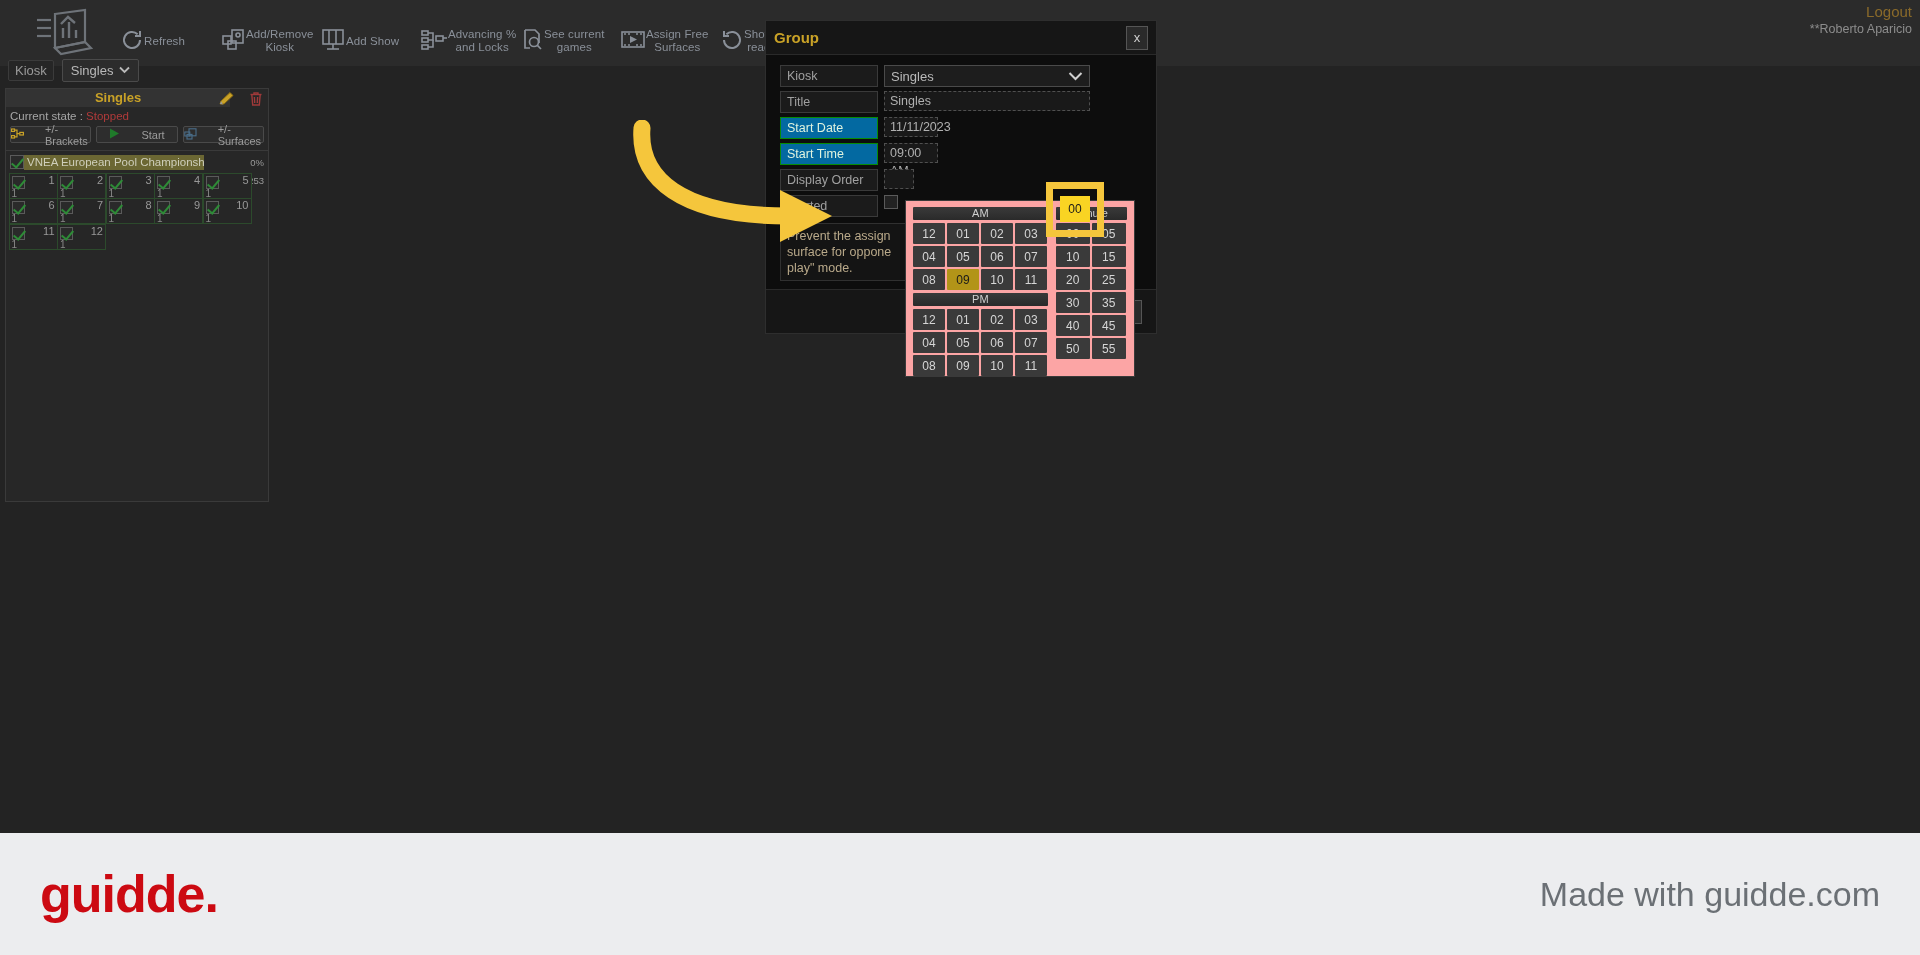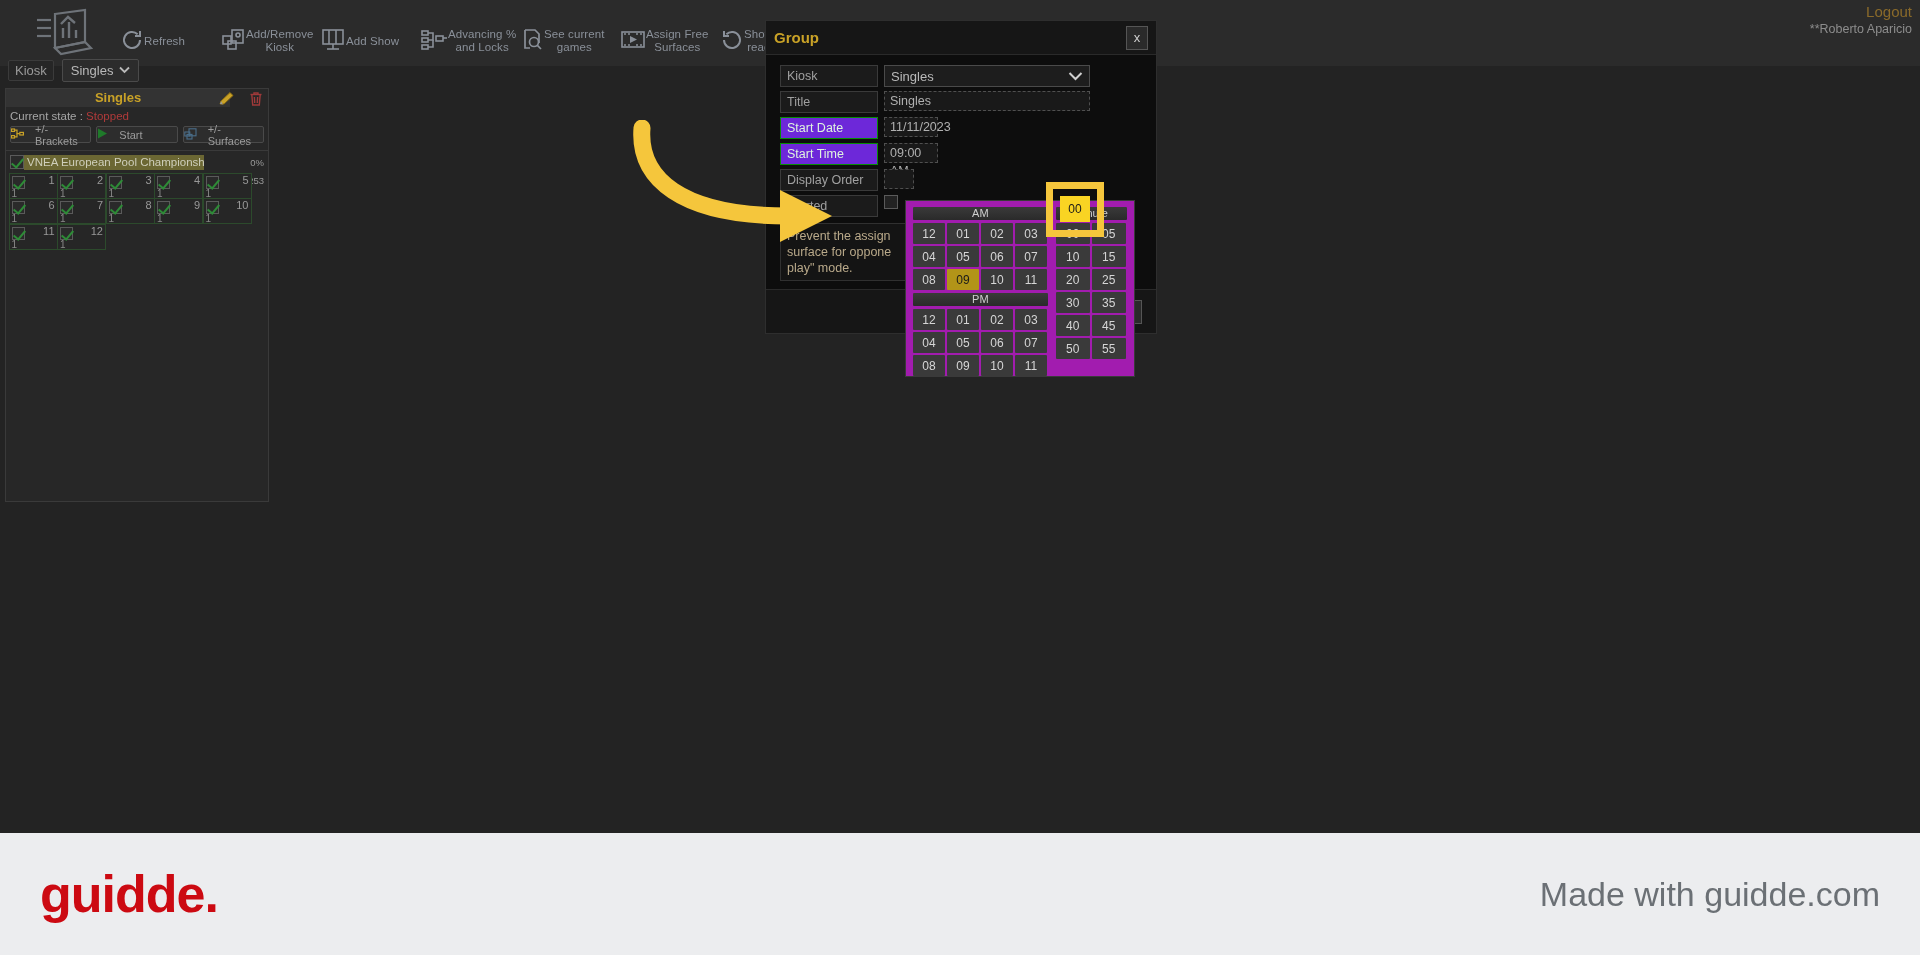--- a/index.html
+++ b/index.html
@@ -52,21 +52,21 @@
     height: 18px; background: #333333; color: #c9a227; font-size: 13px; font-weight: bold;
     text-align: center; line-height: 18px; width: 224px;
   }
   .lp-edit-row { position: absolute; right: 4px; top: 2px; display: flex; gap: 12px; }
   .icon-btn { cursor: pointer; }
   .lp-state { font-size: 11.5px; color: #a6a6a6; padding: 3px 4px 2px 4px; }
   .lp-state .stopped { color: #b03a3a; }
   .lp-btn-row { display: flex; gap: 5px; padding: 2px 4px 6px 4px; }
   .lp-btn {
     flex: 1; height: 17px; background: #2d2d2d; border: 1px solid #4a4a4a; border-radius: 2px;
-    display: flex; align-items: center; gap: 11px;
+    display: flex; align-items: center; justify-content: center; gap: 21px;
     font-size: 11px; color: #9c9c9c; cursor: pointer;
   }
   .lp-divider { height: 1px; background: #3a3a3a; margin: 1px 0 3px 0; }
   .evt-row {
     display: flex; align-items: center; margin: 0 4px; height: 16px; position: relative;
   }
   .evt-name {
     background: #6b6733; color: #cfcfbb; font-size: 11.5px; padding: 0 3px; height: 15px;
     line-height: 15px; width: 180px; overflow: hidden; white-space: nowrap;
   }
@@ -100,21 +100,21 @@
   .modal-close {
     width: 22px; height: 24px; border: 1px solid #555; background: #2a2a2a; color: #cfcfcf;
     font-size: 13px; display: flex; align-items: center; justify-content: center; cursor: pointer;
   }
   .modal-body { padding: 10px 14px 0 14px; }
   .frow { display: flex; align-items: center; margin-bottom: 4px; height: 22px; }
   .flabel {
     width: 98px; height: 22px; border: 1px solid #3a3a3a; background: #1b1b1b; color: #a0a0a0;
     font-size: 12.5px; line-height: 20px; padding-left: 6px;
   }
-  .flabel.green { background: #6d28d9; border-color: #078c07; color: #dff3df; }
+  .flabel.green { background: #0369a1; border-color: #078c07; color: #dff3df; }
   .fctrl { margin-left: 6px; height: 22px; }
   .fselect {
     width: 206px; height: 22px; background: #1d1d1d; border: 1px solid #4a4a4a; color: #b9b9b9;
     font-size: 13px; display: flex; align-items: center; justify-content: space-between;
     padding: 0 6px; cursor: pointer;
   }
   .finput {
     width: 206px; height: 20px; background: #191919; border: 1px dashed #4f4f4f; color: #b0b0b0;
     font-size: 12.5px; line-height: 18px; padding-left: 5px;
   }
@@ -131,21 +131,21 @@
   }
   .foot-btn {
     height: 24px; min-width: 62px; background: #2a2a2a; border: 1px solid #555; color: #c0c0c0;
     font-size: 12.5px; display: flex; align-items: center; justify-content: center; cursor: pointer;
     padding: 0 10px;
   }
 
   
   .timepicker {
     position: absolute; left: 905px; top: 200px; width: 230px; height: 177px;
-    background: #a21caf; border: 1px solid #3a3a3a; padding: 6px 7px; display: flex; gap: 8px;
+    background: #fca5a5; border: 1px solid #3a3a3a; padding: 6px 7px; display: flex; gap: 8px;
   }
   .tp-hours { width: 136px; }
   .tp-mins { width: 72px; }
   .tp-header {
     height: 13px; background: linear-gradient(#3a3a3a,#2a2a2a); color: #cfcfcf; font-size: 11px;
     text-align: center; line-height: 13px; margin-bottom: 3px; border-radius: 1px;
   }
   .tp-grid { display: flex; flex-wrap: wrap; gap: 2px; }
   .tp-cell {
     width: 32px; height: 21px; background: #3a3a3a; color: #d6d6d6; font-size: 12px;

